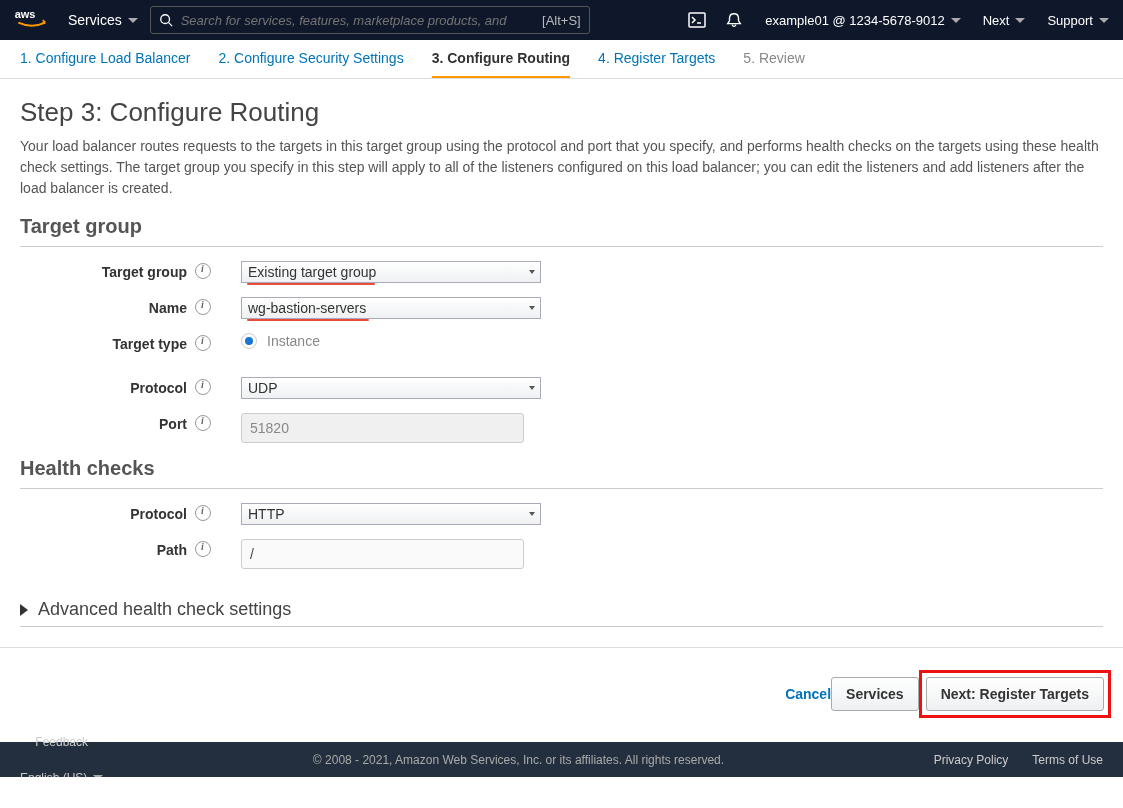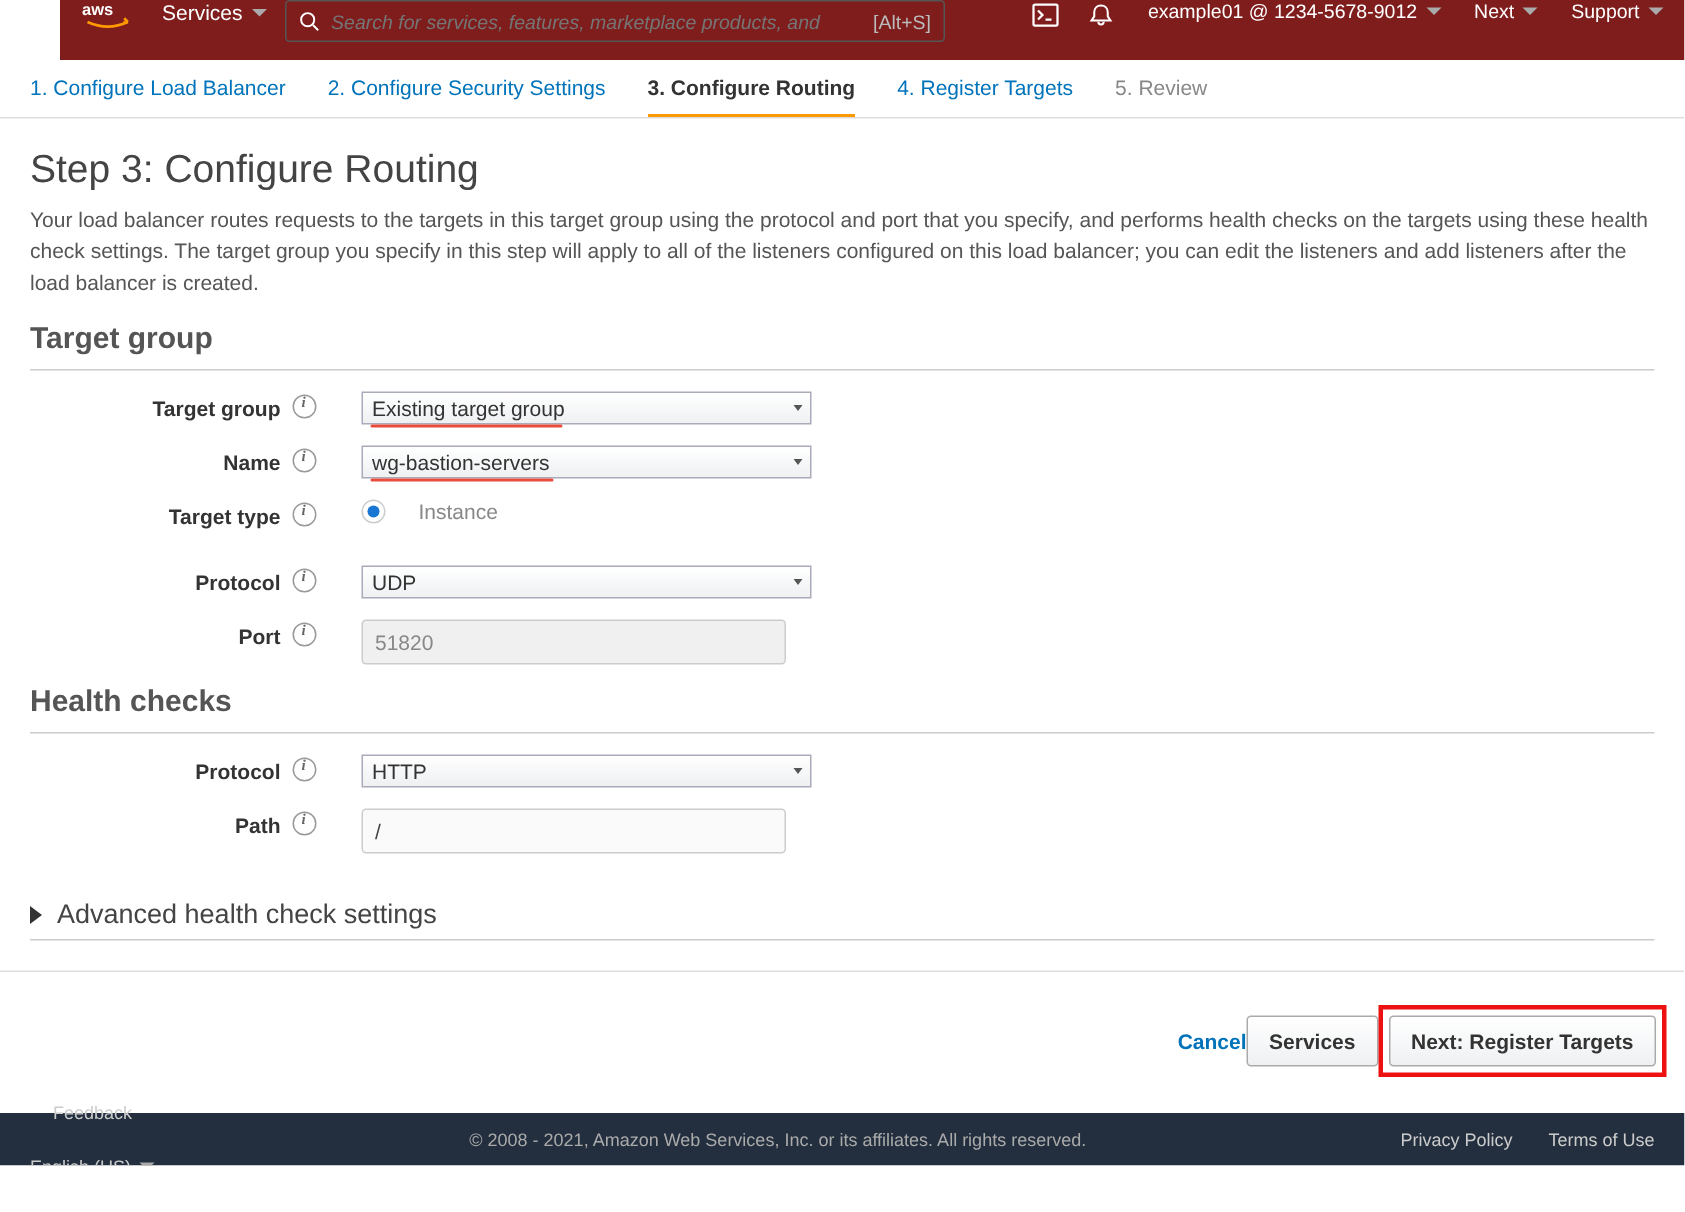--- a/index.html
+++ b/index.html
@@ -1,19 +1,19 @@
 <!DOCTYPE html>
 <html><head>
 <meta charset="utf-8">
 <style>
 * { box-sizing: border-box; margin: 0; padding: 0; }
 body { font-family: "Helvetica Neue", Arial, sans-serif; font-size: 14px; color: #333; width: 1123px; background: #fff; }
 
 
-.topnav { background: #7f1d1d; height: 40px; display: flex; align-items: flex-start; padding: 0 14px; color: #fff; margin-left: 40px; }
+.topnav { background: #0f172a; height: 40px; display: flex; align-items: center; padding: 0 14px; color: #fff; }
 .logo-box { margin-right: 16px; }
 .services { display: flex; align-items: center; cursor: pointer; font-size: 14px; margin-right: 12px; }
 .caret-down { width: 0; height: 0; border-left: 5px solid transparent; border-right: 5px solid transparent; border-top: 5px solid #aaa; margin-left: 6px; }
 .searchbox { flex: 0 0 440px; display: flex; align-items: center; background: transparent; border: 1px solid #555; border-radius: 3px; height: 28px; padding: 0 8px; }
 .searchbox .icon { width: 14px; height: 14px; margin-right: 8px; }
 .searchbox input { background: transparent; border: none; color: #aaa; font-style: italic; outline: none; flex: 1; font-size: 13px; }
 .searchbox .kbd { color: #bbb; font-style: normal; font-size: 13px; margin-left: 6px; }
 .nav-spacer { flex: 1; }
 .nav-icons { display: flex; align-items: center; gap: 18px; margin-right: 22px; }
 .nav-right { display: flex; align-items: center; gap: 22px; font-size: 13px; }
@@ -38,21 +38,21 @@
 .info { width: 16px; height: 16px; border: 1px solid #999; border-radius: 50%; margin-right: 30px; margin-top: 2px; position: relative; flex: none; }
 .info::after { content: "i"; position: absolute; top: -1px; left: 5px; font-size: 10px; color: #666; font-family: Georgia, serif; font-style: italic; font-weight: bold; }
 .form-field { flex: 0 0 300px; position: relative; }
 .form-field-wide { flex: 1; }
 .select-box { position: relative; width: 300px; border: 1px solid #aab; background: linear-gradient(#fff, #eef0f2); height: 22px; line-height: 20px; padding: 0 20px 0 6px; font-size: 14px; cursor: pointer; }
 .select-box::after { content: ""; position: absolute; right: 5px; top: 8px; width: 0; height: 0; border-left: 3px solid transparent; border-right: 3px solid transparent; border-top: 4px solid #555; }
 .red-underline { position: absolute; height: 2px; background: #e74c3c; border-radius: 1px; }
 .text-input { width: 283px; height: 30px; border: 1px solid #ccc; border-radius: 3px; background: #fafafa; padding: 0 8px; font-size: 14px; color: #444; }
 .text-input.readonly { background: #f0f0f0; color: #888; }
 
-.radio-row { display: flex; align-items: center; gap: 22px; margin-bottom: 6px; }
+.radio-row { display: flex; align-items: center; gap: 10px; margin-bottom: 6px; }
 .radio { width: 16px; height: 16px; border: 1px solid #888; border-radius: 50%; display: flex; align-items: center; justify-content: center; background: #fff; }
 .radio.checked::after { content: ""; width: 8px; height: 8px; background: #1976d2; border-radius: 50%; }
 .radio.disabled { border-color: #ccc; }
 .radio-label { color: #888; font-size: 14px; }
 
 .expando { display: flex; align-items: center; font-size: 18px; color: #444; cursor: pointer; padding: 6px 0; }
 .tri-right { width: 0; height: 0; border-top: 6px solid transparent; border-bottom: 6px solid transparent; border-left: 8px solid #333; margin-right: 10px; }
 .thin-rule { border-top: 1px solid #ccc; }
 
 

